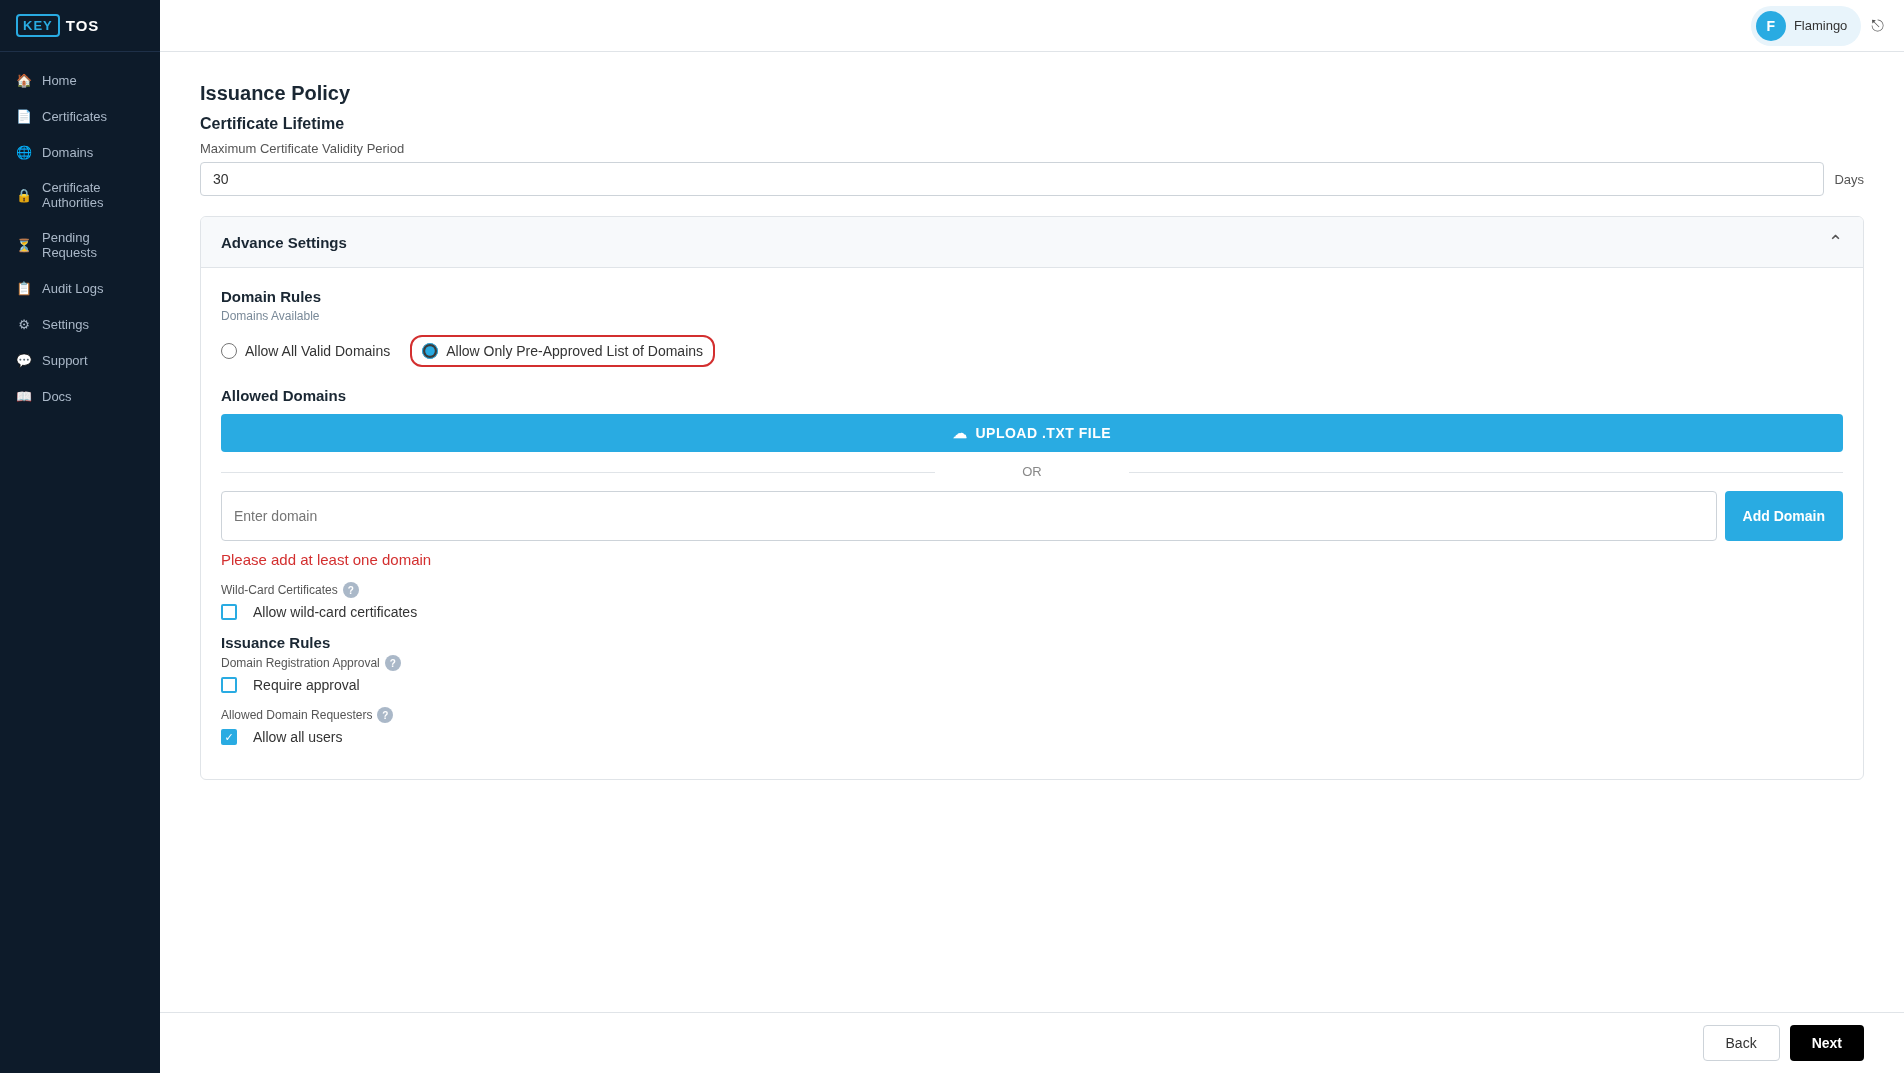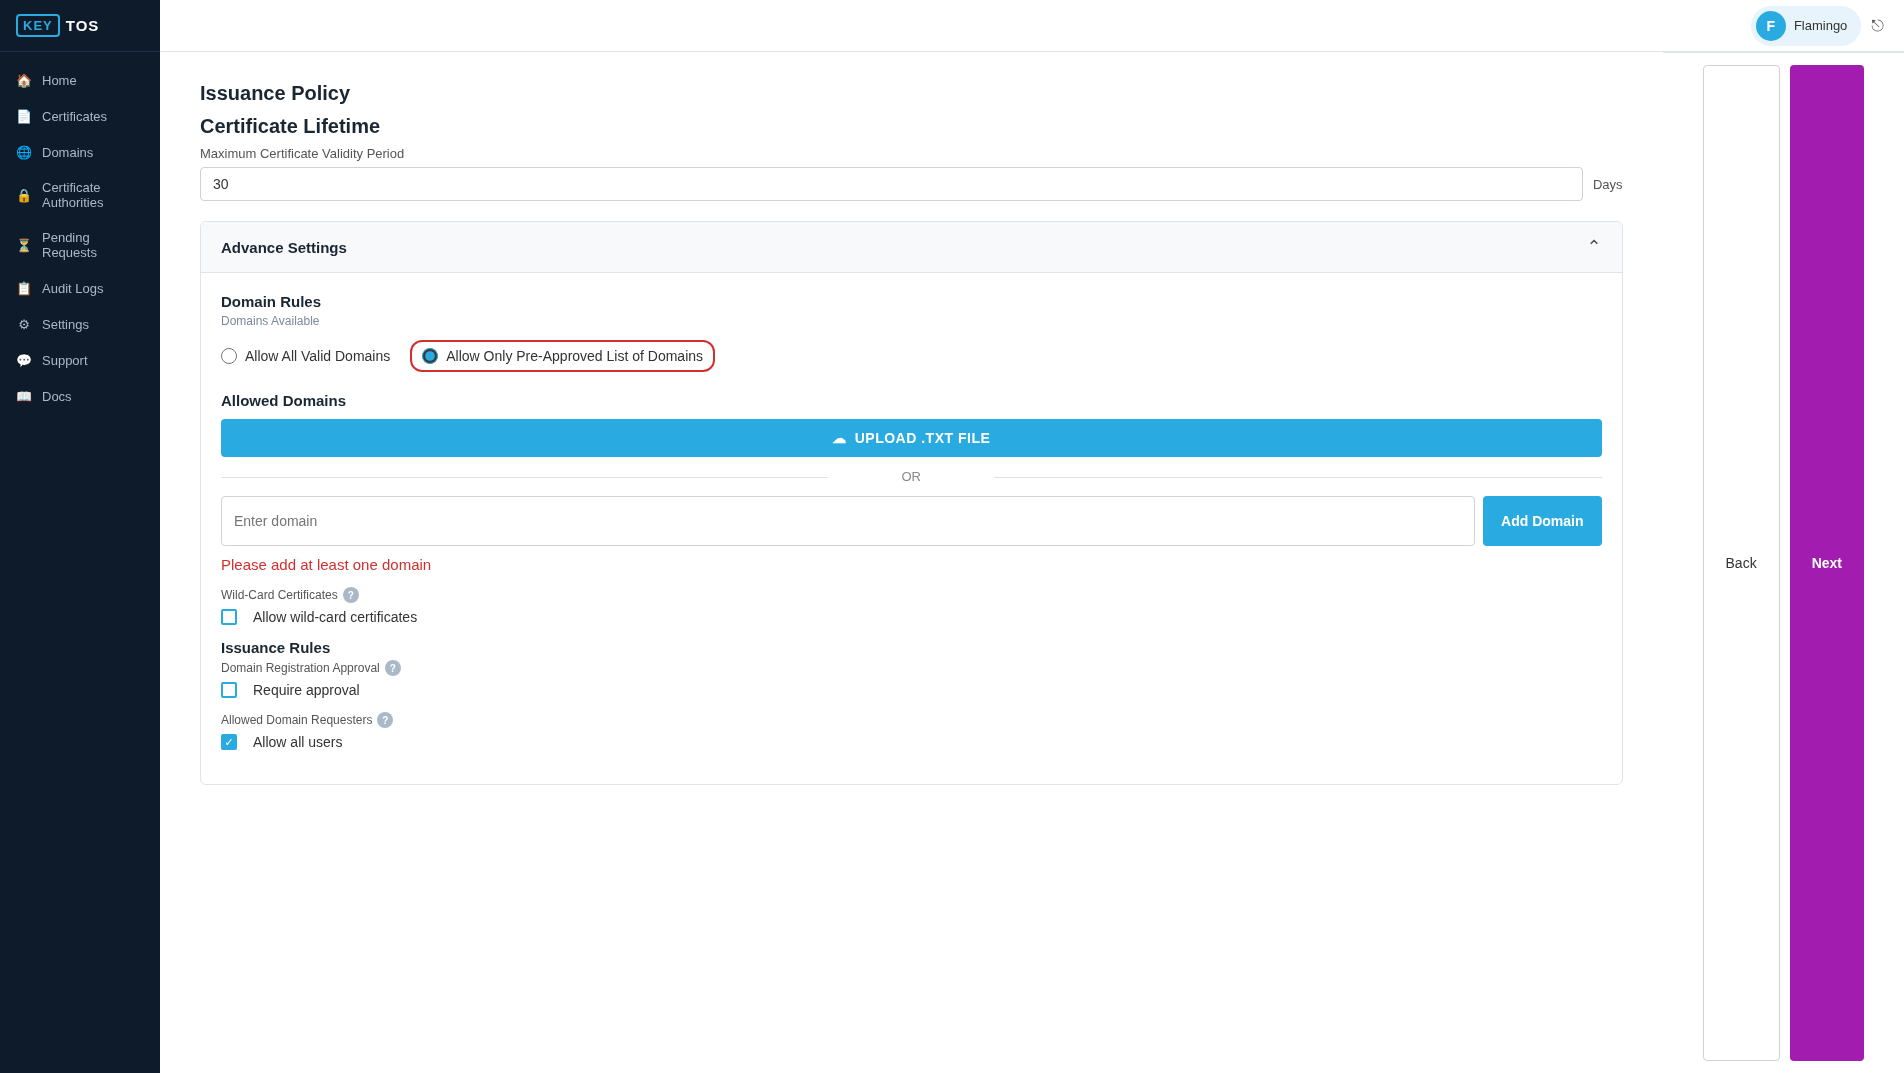--- a/index.html
+++ b/index.html
@@ -142,21 +142,21 @@
       overflow-y: auto;
     }
 
     .section-title {
       font-size: 20px;
       font-weight: 600;
       color: #1a2733;
       margin-bottom: 6px;
     }
     .sub-section-title {
-      font-size: 20px;
+      font-size: 16px;
       font-weight: 600;
       color: #1a2733;
       margin-bottom: 8px;
     }
     .field-label {
       font-size: 13px;
       color: #555;
       margin-bottom: 6px;
     }
     .input-row {
@@ -382,21 +382,21 @@
     .btn-back {
       background: #fff;
       color: #333;
       border: 1px solid #cdd3d9;
       border-radius: 4px;
       padding: 9px 22px;
       font-size: 14px;
       cursor: pointer;
     }
     .btn-next {
-      background: #a21caf;
+      background: #000000;
       color: #fff;
       border: none;
       border-radius: 4px;
       padding: 9px 22px;
       font-size: 14px;
       font-weight: 600;
       cursor: pointer;
     }
 
     
@@ -459,21 +459,21 @@
     <div class="user-pill">
       <div class="user-avatar">F</div>
       <span class="user-name">Flamingo</span>
     </div>
     <span class="logout-icon">⎋</span>
   </div>
 
   <div class="content-area">
 
 
-    <div style="flex:1; display:flex; overflow:hidden;">
+    <div style="flex:1; display:flex; flex-direction:column; overflow:hidden;">
       <div class="form-panel">
         <h2 class="section-title">Issuance Policy</h2>
 
         <h3 class="sub-section-title" style="margin-top:10px;">Certificate Lifetime</h3>
         <p class="field-label">Maximum Certificate Validity Period</p>
         <div class="input-row">
           <input type="text" class="text-input" value="30" style="">
           <span class="unit-label">Days</span>
         </div>
 

